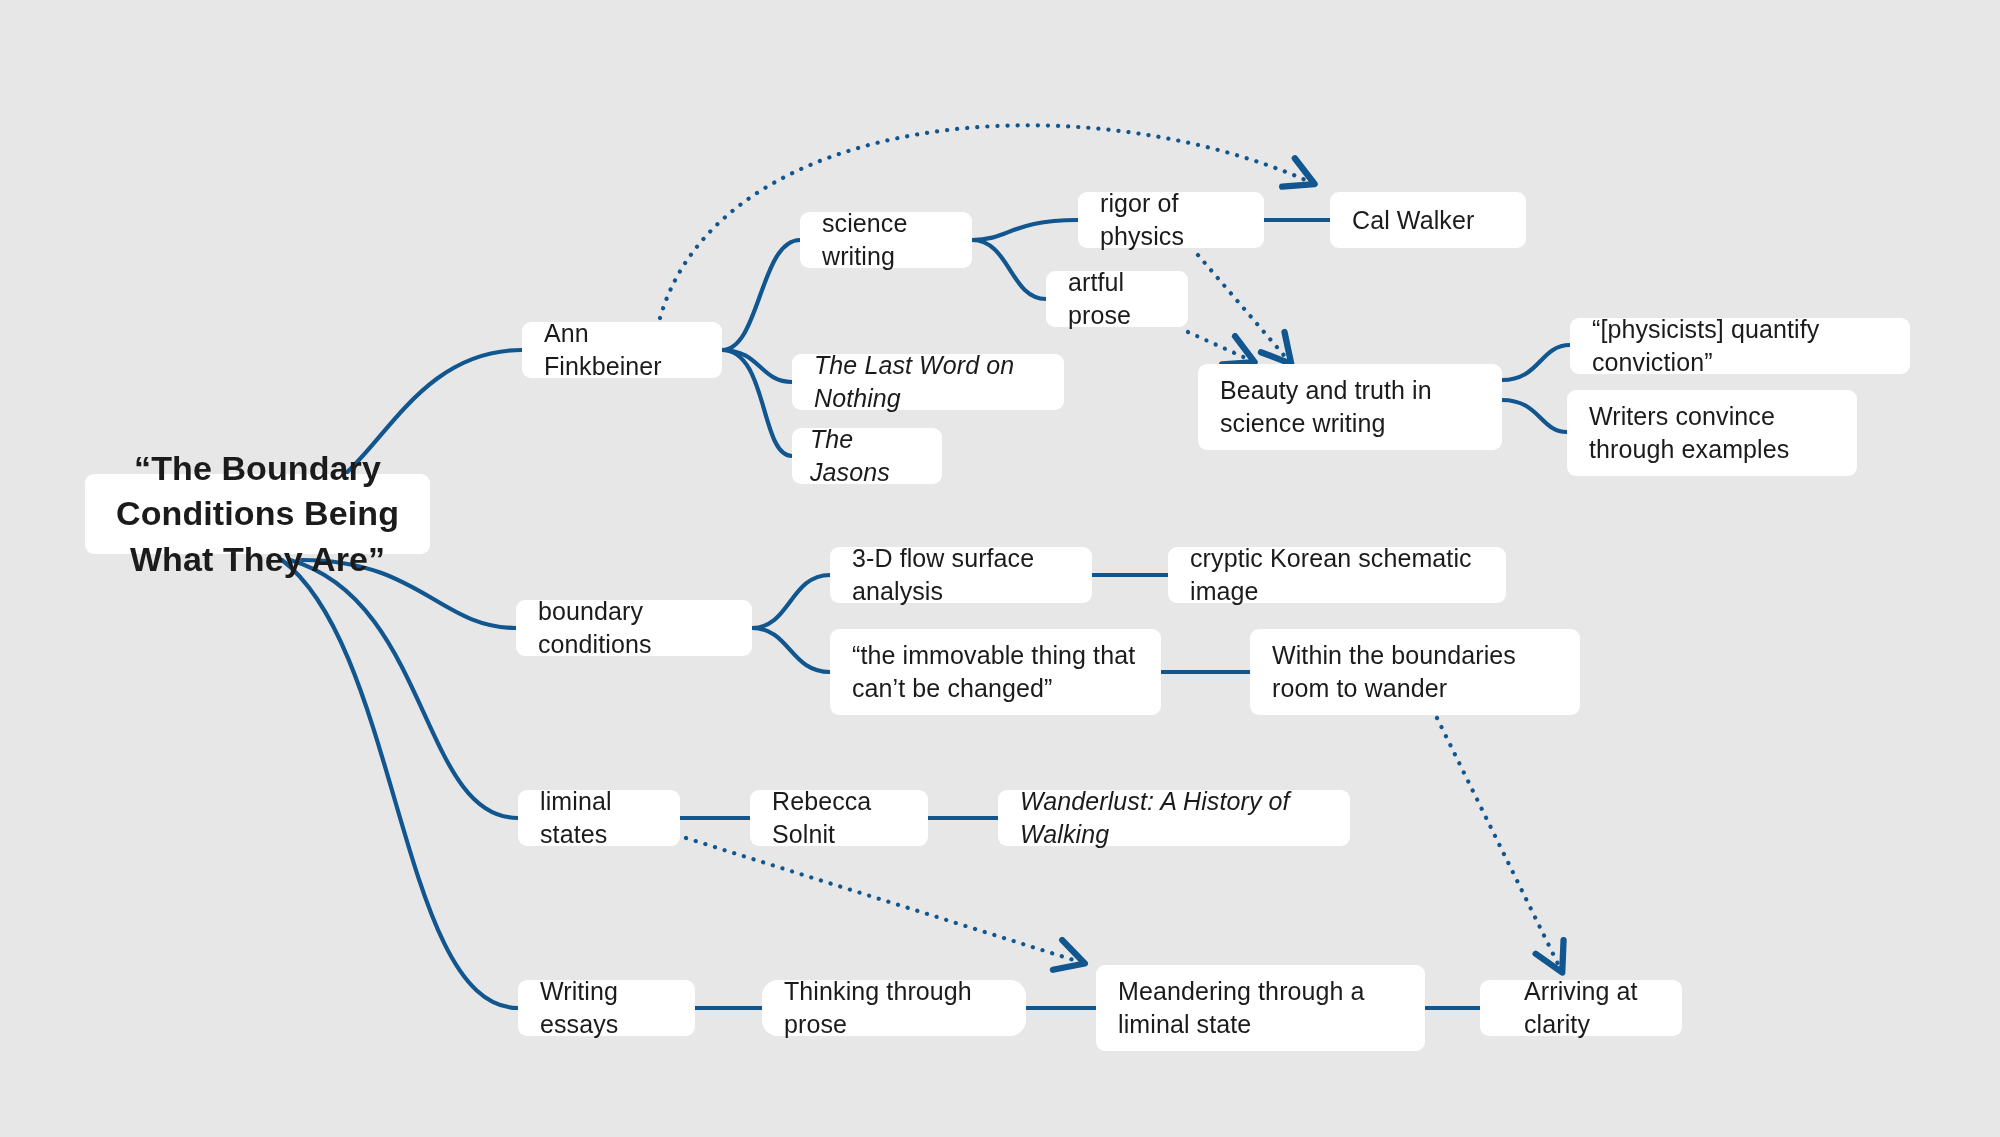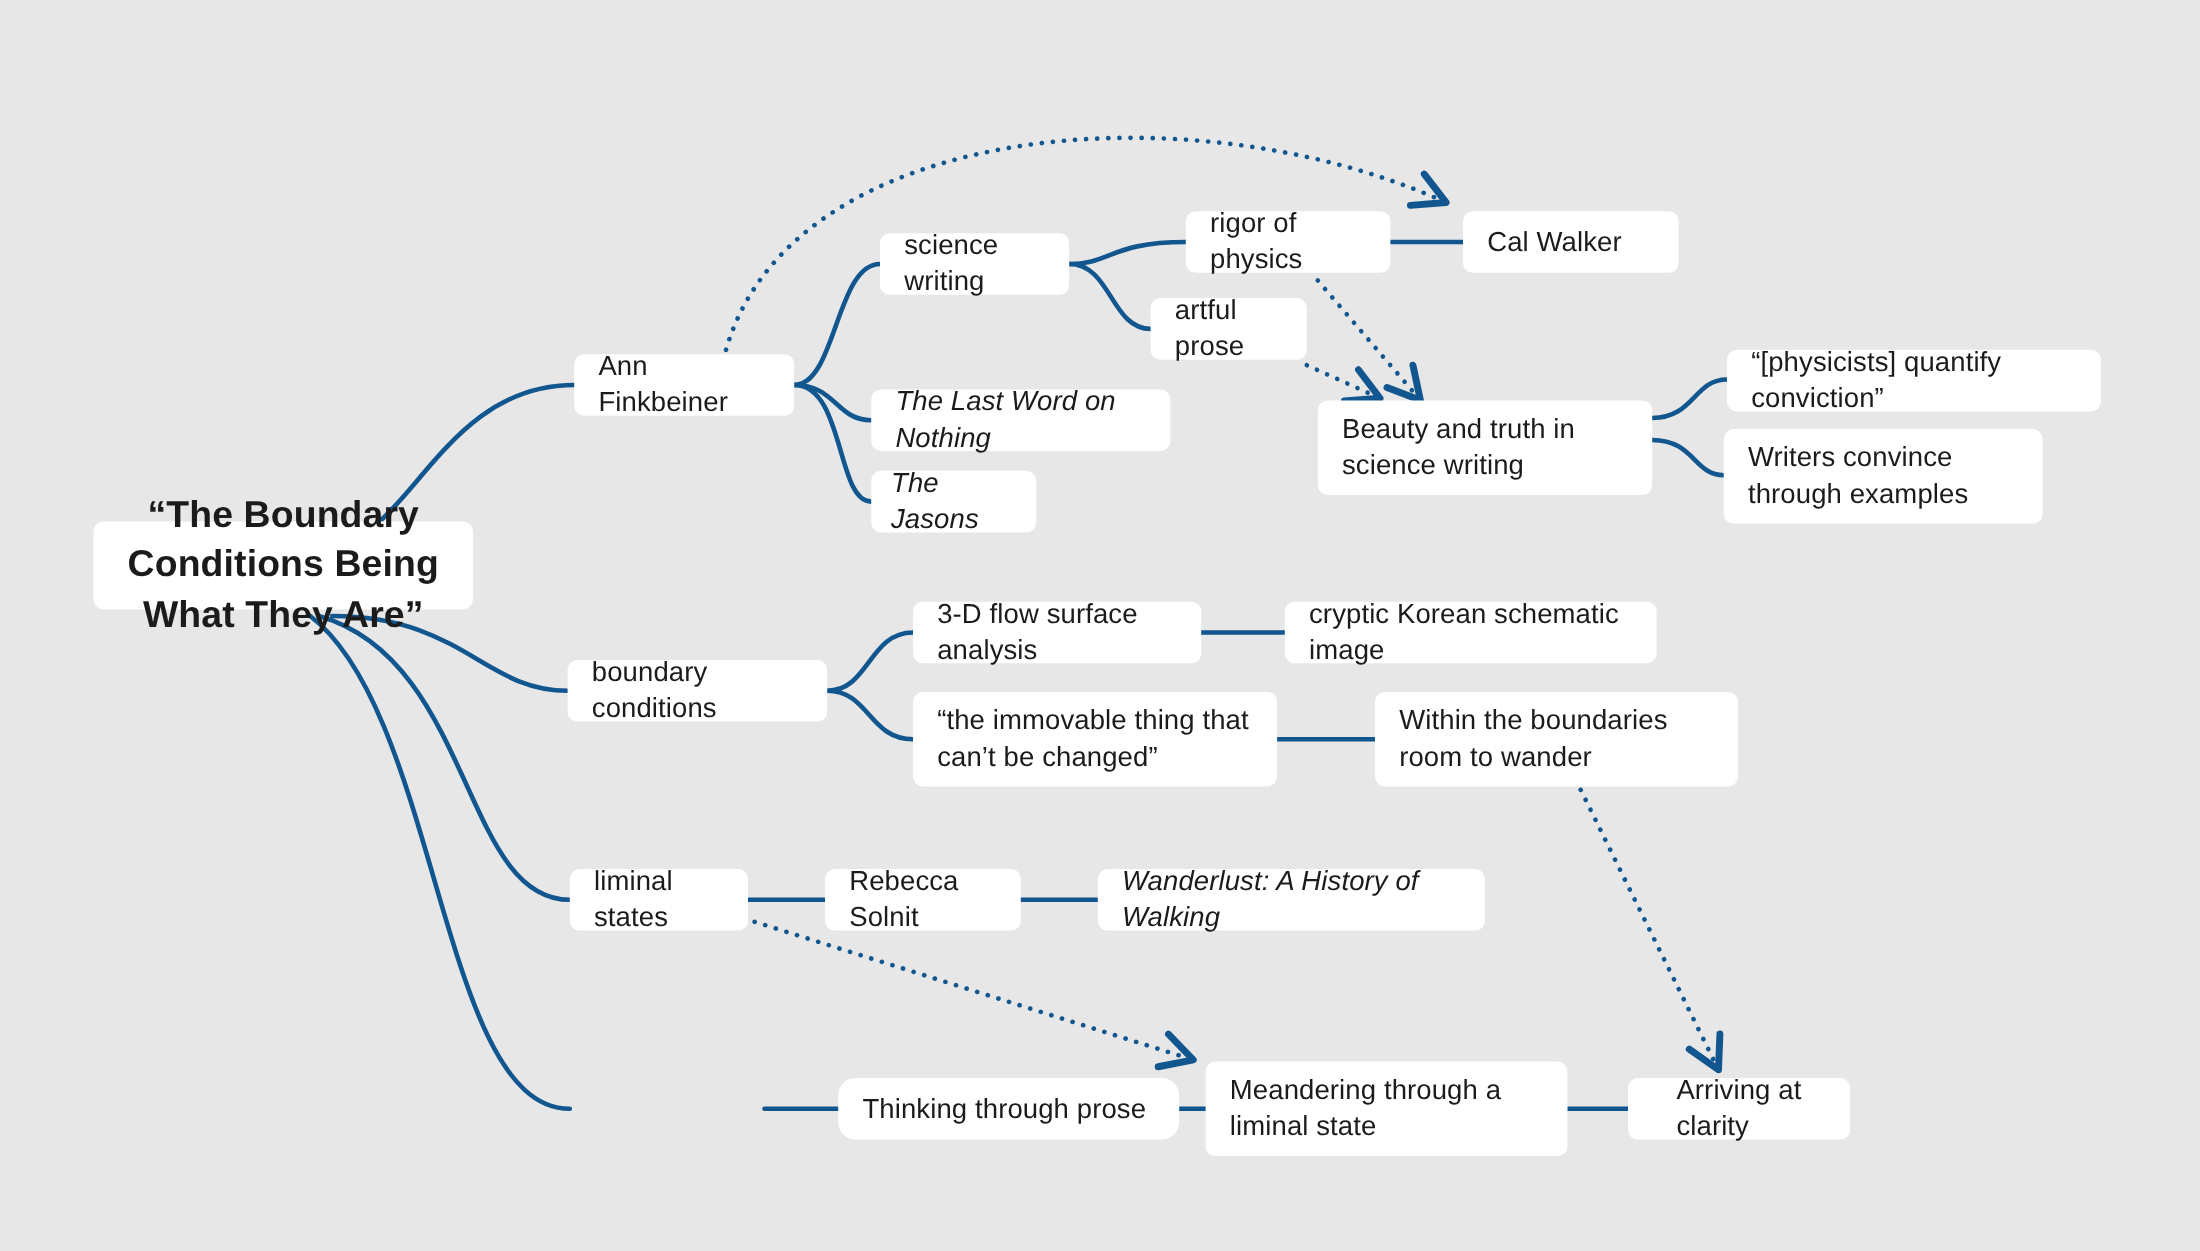--- a/index.html
+++ b/index.html
@@ -194,22 +194,25 @@
   </div>
 
   <div class="node" style="left:750px; top:790px; width:178px; height:56px;">
     <span class="label">Rebecca Solnit</span>
   </div>
 
   <div class="node italic" style="left:998px; top:790px; width:352px; height:56px;">
     <span class="label">Wanderlust: A History of Walking</span>
   </div>
 
-
-  <div class="node" style="left:762px; top:980px; width:310px; height:56px;border-radius:16px;">
+  <div class="node" style="left:518px; top:980px; width:177px; height:56px;">
+    <span class="label">Writing essays</span>
+  </div>
+
+  <div class="node" style="left:762px; top:980px; width:264px; height:56px;border-radius:16px;">
     <span class="label">Thinking through prose</span>
   </div>
 
   <div class="node" style="left:1096px; top:965px; width:329px; height:86px;">
     <span class="label">Meandering through a liminal state</span>
   </div>
 
   <div class="node" style="left:1480px; top:980px; width:202px; height:56px;padding-left:44px;">
     <span class="label">Arriving at clarity</span>
   </div>

